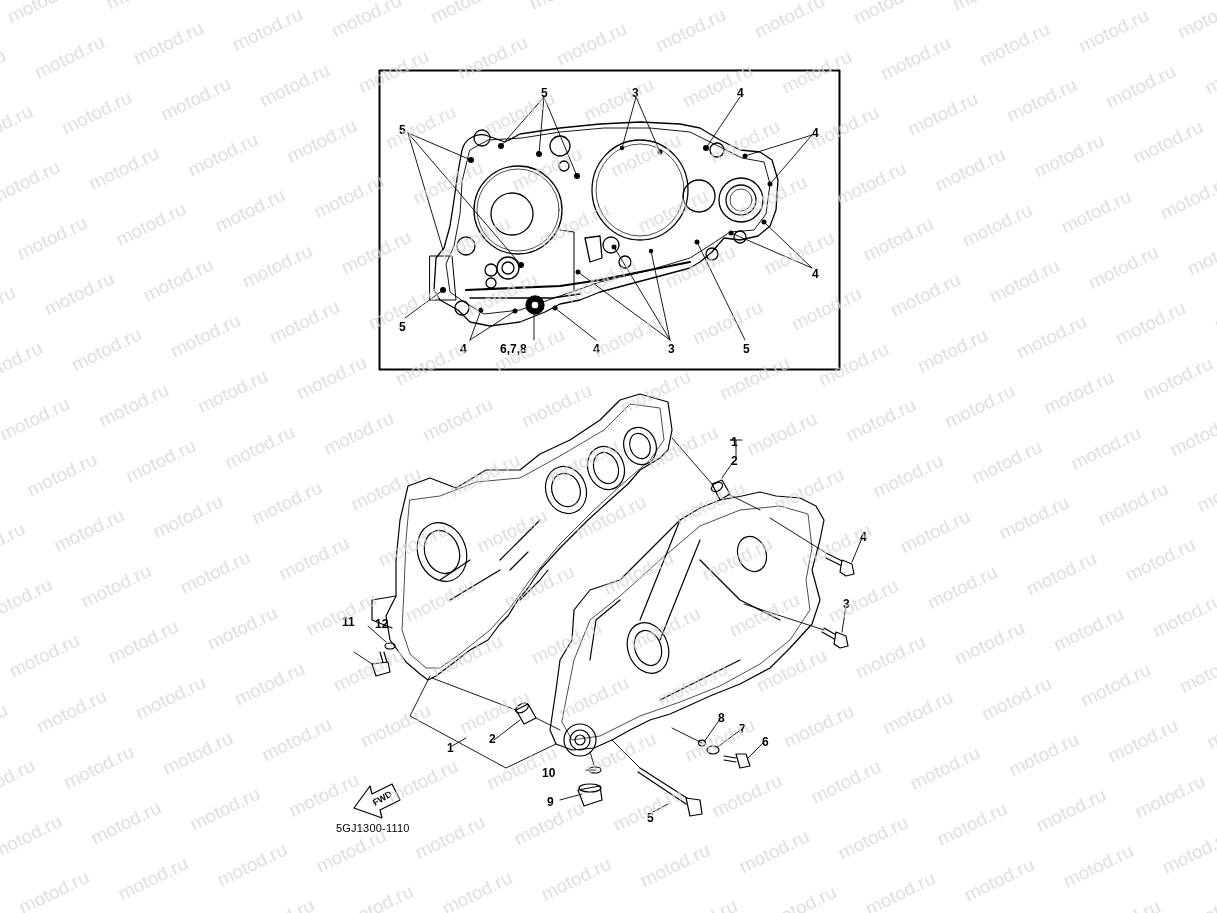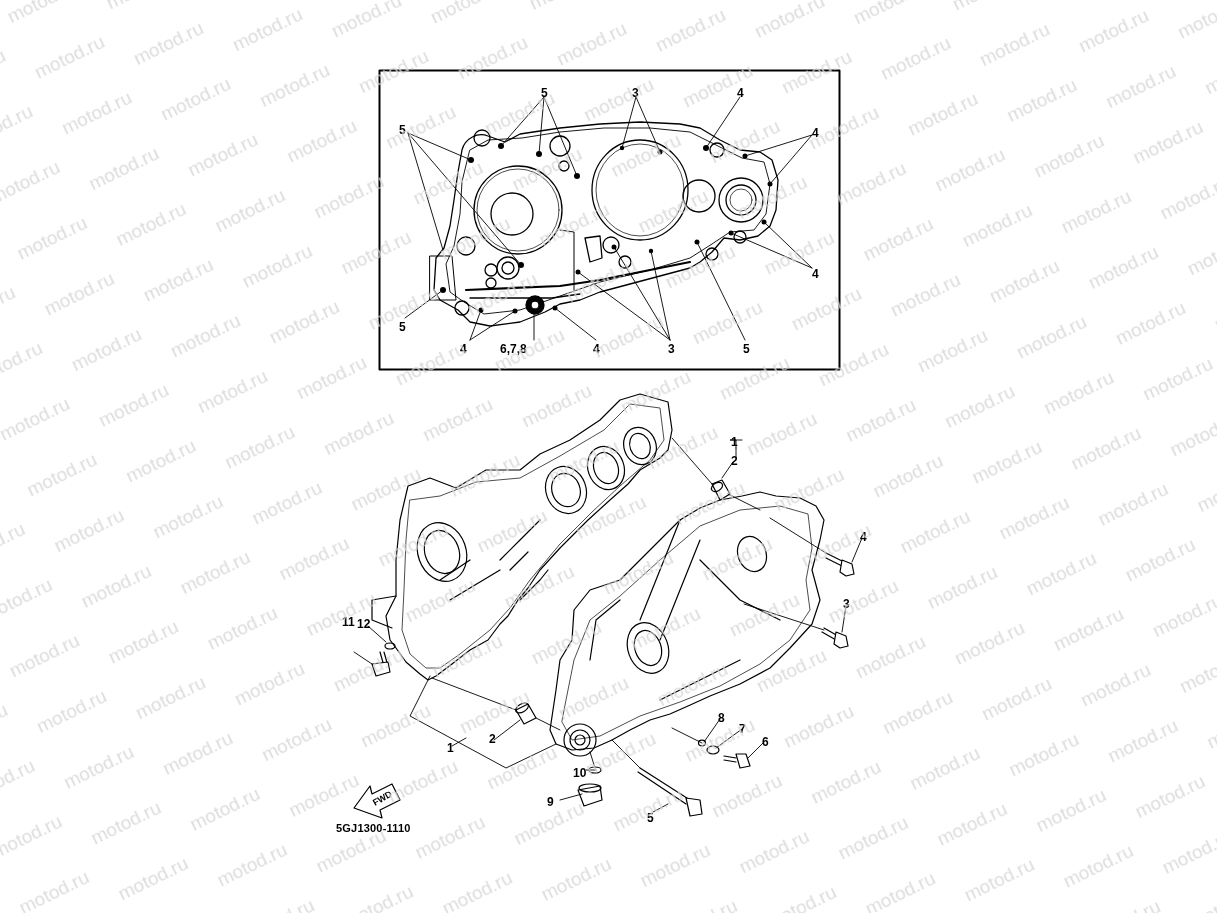--- a/index.html
+++ b/index.html
@@ -3,21 +3,21 @@
 <meta charset="utf-8">
 <style>
   html, body { margin:0; padding:0; background:#ffffff; }
   body { width:1217px; height:913px; position:relative; overflow:hidden;
          font-family:"Liberation Sans", sans-serif; }
   .wm-layer { position:absolute; left:0; top:0; width:1217px; height:913px; pointer-events:none; z-index:3; }
   .stage { position:absolute; left:0; top:0; width:1217px; height:913px; z-index:1; }
   .stage svg { position:absolute; left:0; top:0; }
   .callout { position:absolute; font-family:"Liberation Sans", sans-serif; font-weight:bold;
              font-size:12px; color:#000; line-height:1; white-space:nowrap; z-index:2; }
-  .code { position:absolute; left:336px; top:822px; font-weight:bold; font-size:11px; color:#000;
+  .code { position:absolute; left:336px; top:822px; font-weight:normal; font-size:11px; color:#000;
           font-family:"Liberation Sans", sans-serif; letter-spacing:0.2px; z-index:2; }
   .fwd-text { font-family:"Liberation Sans", sans-serif; font-weight:bold; font-size:9px; }
 </style>
 </head>
 <body>
 
 <div class="stage">
   <svg width="1217" height="913" viewBox="0 0 1217 913">
     <g fill="none" stroke="#000" stroke-linejoin="round" stroke-linecap="round">
 
@@ -210,28 +210,28 @@
     <span class="callout" style="left:593px;top:343px">4</span>
     <span class="callout" style="left:668px;top:343px">3</span>
     <span class="callout" style="left:743px;top:343px">5</span>
   </div>
 
   <div>
     <span class="callout" style="left:731px;top:436px">1</span>
     <span class="callout" style="left:731px;top:455px">2</span>
     <span class="callout" style="left:860px;top:531px">4</span>
     <span class="callout" style="left:843px;top:598px">3</span>
-    <span class="callout" style="left:357px;top:618px">12</span>
+    <span class="callout" style="left:375px;top:618px">12</span>
     <span class="callout" style="left:342px;top:616px">11</span>
     <span class="callout" style="left:718px;top:712px">8</span>
     <span class="callout" style="left:739px;top:723px">7</span>
     <span class="callout" style="left:762px;top:736px">6</span>
     <span class="callout" style="left:489px;top:733px">2</span>
     <span class="callout" style="left:447px;top:742px">1</span>
-    <span class="callout" style="left:573px;top:767px">10</span>
+    <span class="callout" style="left:542px;top:767px">10</span>
     <span class="callout" style="left:547px;top:796px">9</span>
     <span class="callout" style="left:647px;top:812px">5</span>
   </div>
 
   <div class="code">5GJ1300-1110</div>
 </div>
 
 <svg class="wm-layer" width="1217" height="913" viewBox="0 0 1217 913">
   <defs>
     <pattern id="wm" width="190" height="62" patternUnits="userSpaceOnUse" patternTransform="rotate(-26)">

